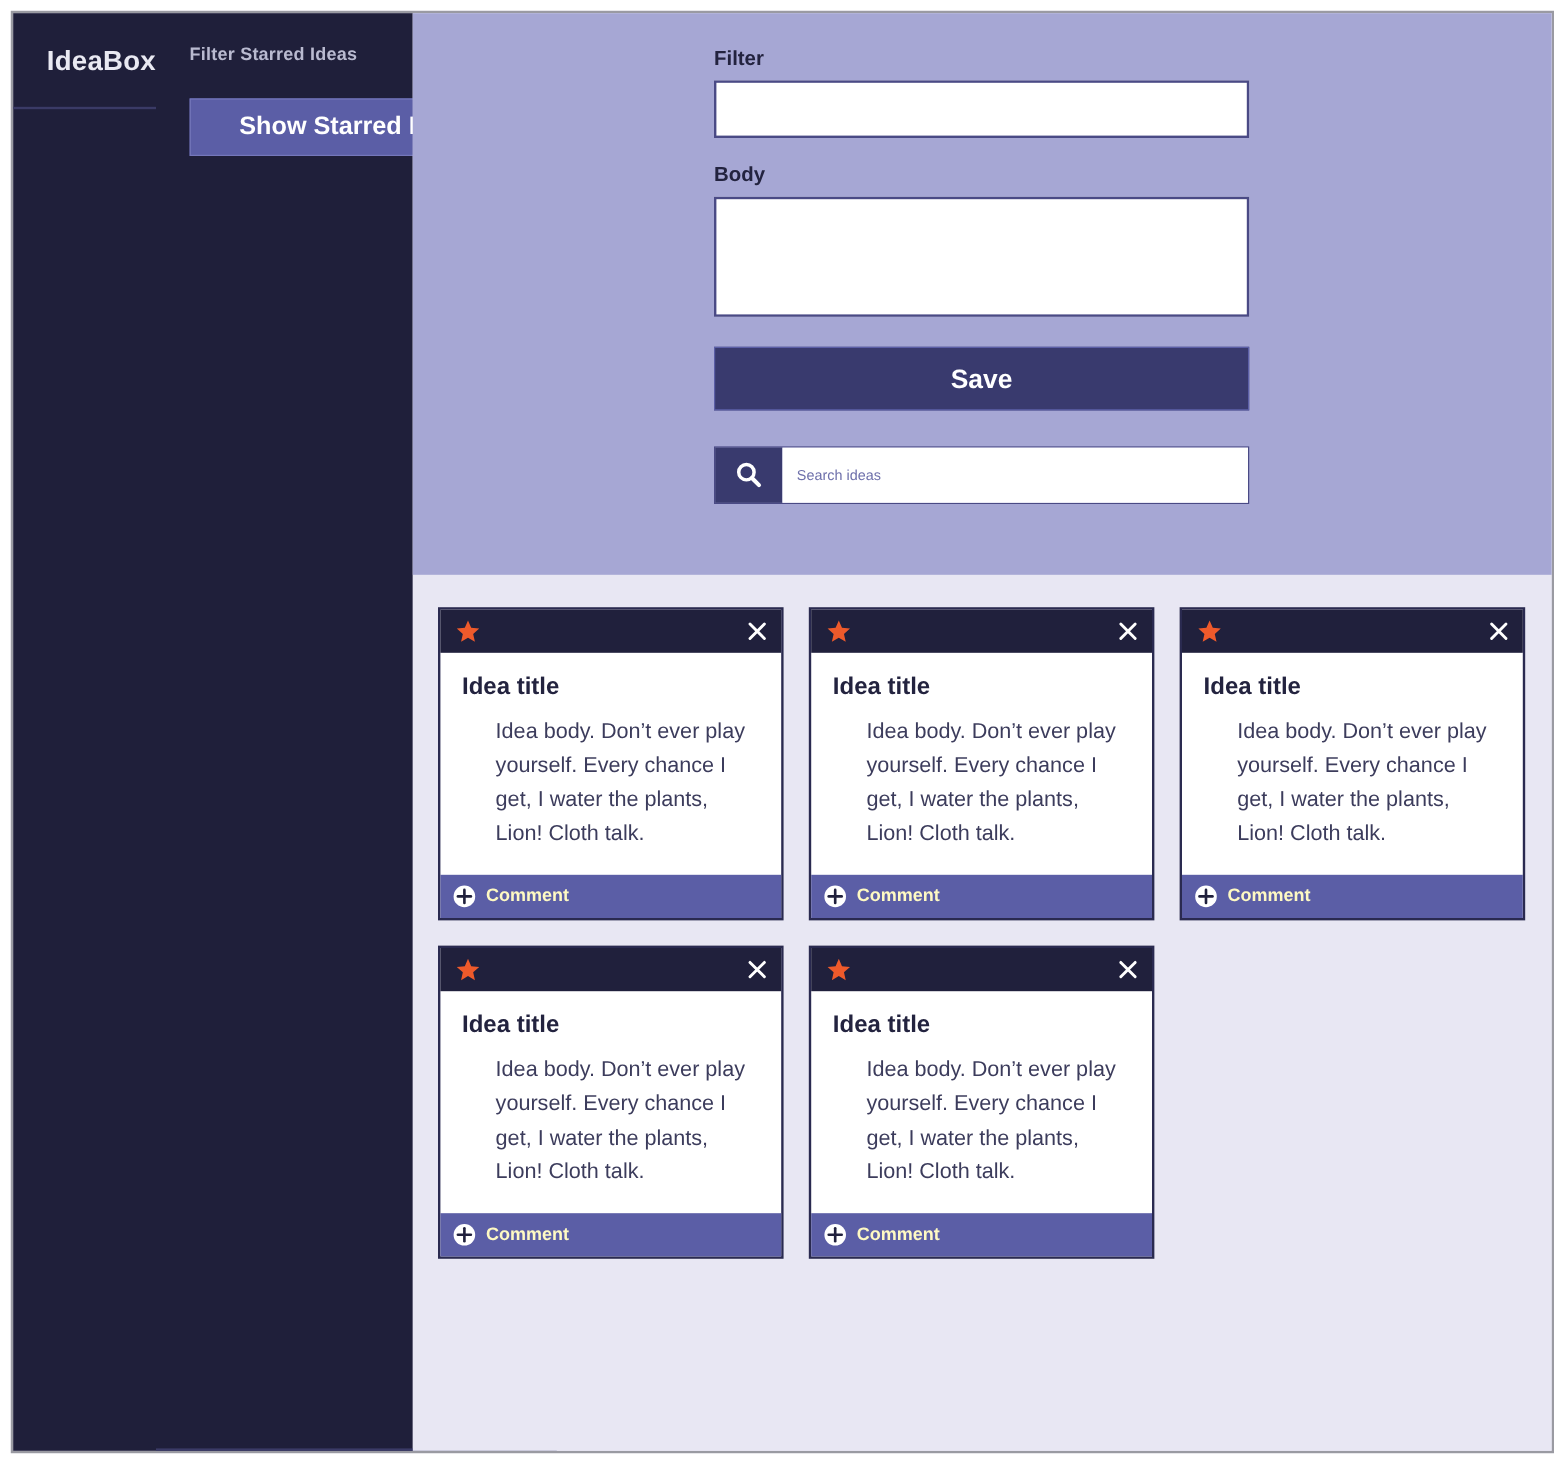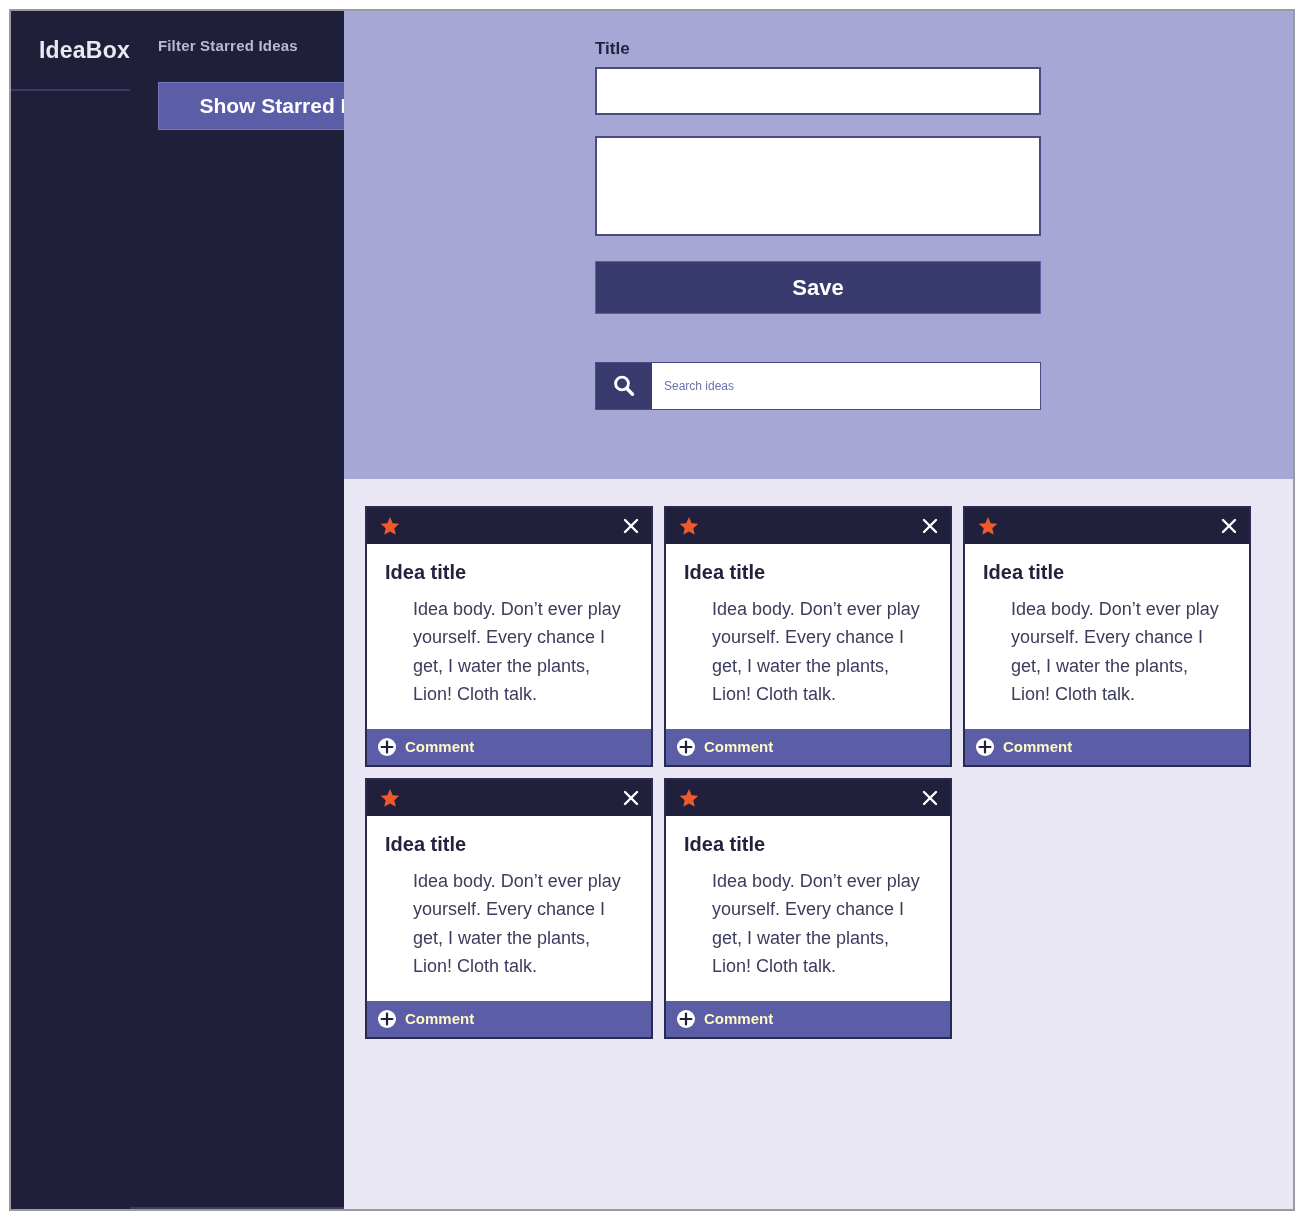--- a/index.html
+++ b/index.html
@@ -143,21 +143,21 @@
     height: 53px;
     background: #393a6e;
     border: 1px solid #5b5ea6;
     box-sizing: border-box;
     color: #ffffff;
     font-size: 22px;
     font-weight: bold;
     font-family: "Liberation Sans", sans-serif;
     cursor: pointer;
     padding: 0;
-    margin-bottom: 48px;
+    margin-bottom: 30px;
   }
   .search-row {
     display: flex;
     width: 446px;
     height: 48px;
     border: 1px solid #4a4a85;
     box-sizing: border-box;
   }
   .search-icon-box {
     flex: 0 0 56px;
@@ -184,21 +184,21 @@
 
   
   .ideas-area {
     flex: 1 1 auto;
     padding: 27px 0 0 21px;
     box-sizing: border-box;
   }
   .ideas-grid {
     display: flex;
     flex-wrap: wrap;
-    gap: 11px;
+    gap: 21px;
     align-content: flex-start;
   }
   .idea-card {
     width: 288px;
     background: #ffffff;
     border: 2px solid #2a2a50;
     box-sizing: border-box;
     display: flex;
     flex-direction: column;
   }
@@ -260,23 +260,24 @@
       <button class="starred-button">Show Starred Ideas</button>
     </div>
     <div class="sidebar-rest"></div>
   </div>
 
   <div class="main">
 
     <div class="form-panel">
       <div class="form-inner">
 
-        <div class="field-label">Title</div>
+        <div class="field-label">Filter</div>
         <input class="text-input" type="text" placeholder="" style="">
 
+        <div class="field-label">Body</div>
         <textarea class="textarea-input" placeholder="" style=""></textarea>
 
         <button class="save-button">Save</button>
 
         <div class="search-row">
           <div class="search-icon-box">
             <svg width="26" height="26" viewBox="0 0 26 26" aria-hidden="true">
               <circle cx="11" cy="10.5" r="6.4" fill="none" stroke="#ffffff" stroke-width="2.9"></circle>
               <line x1="15.6" y1="15.3" x2="21.5" y2="21.3" stroke="#ffffff" stroke-width="3.4" stroke-linecap="round"></line>
             </svg>

